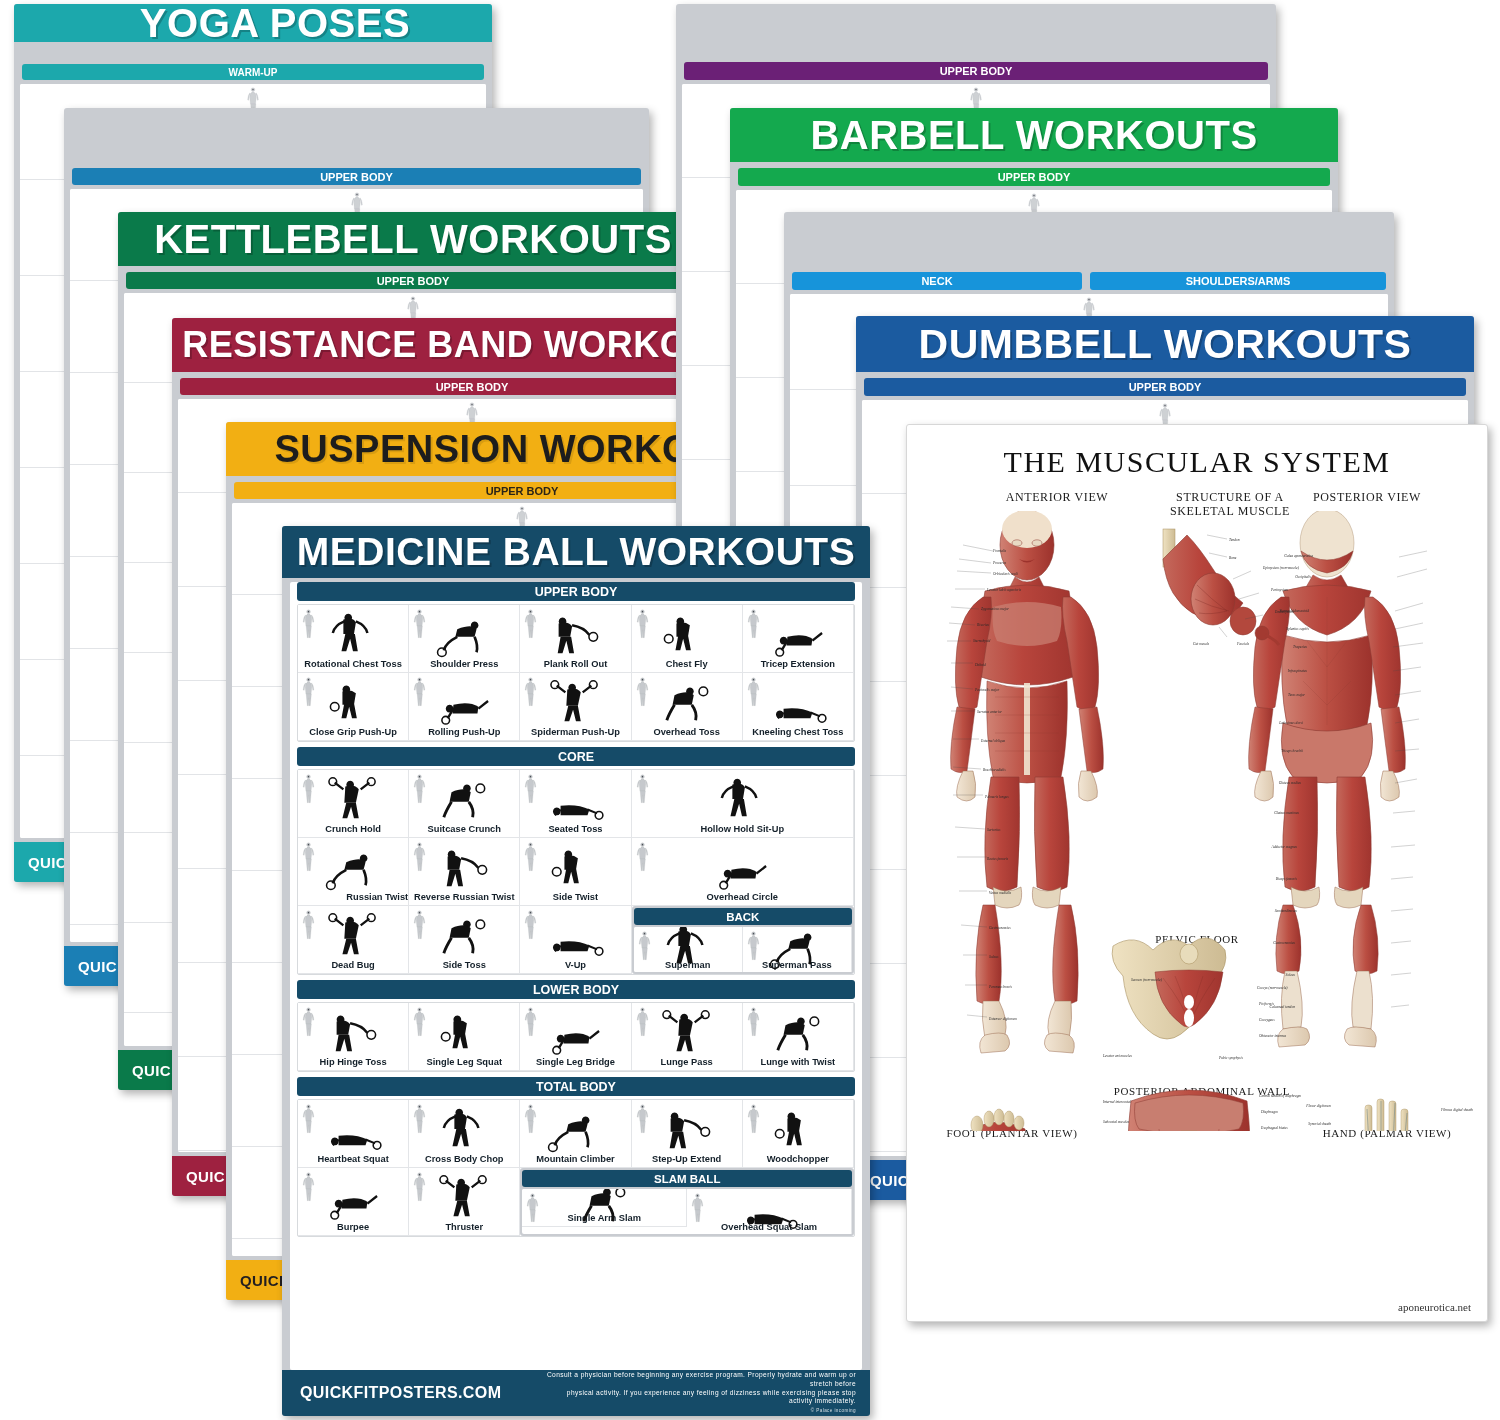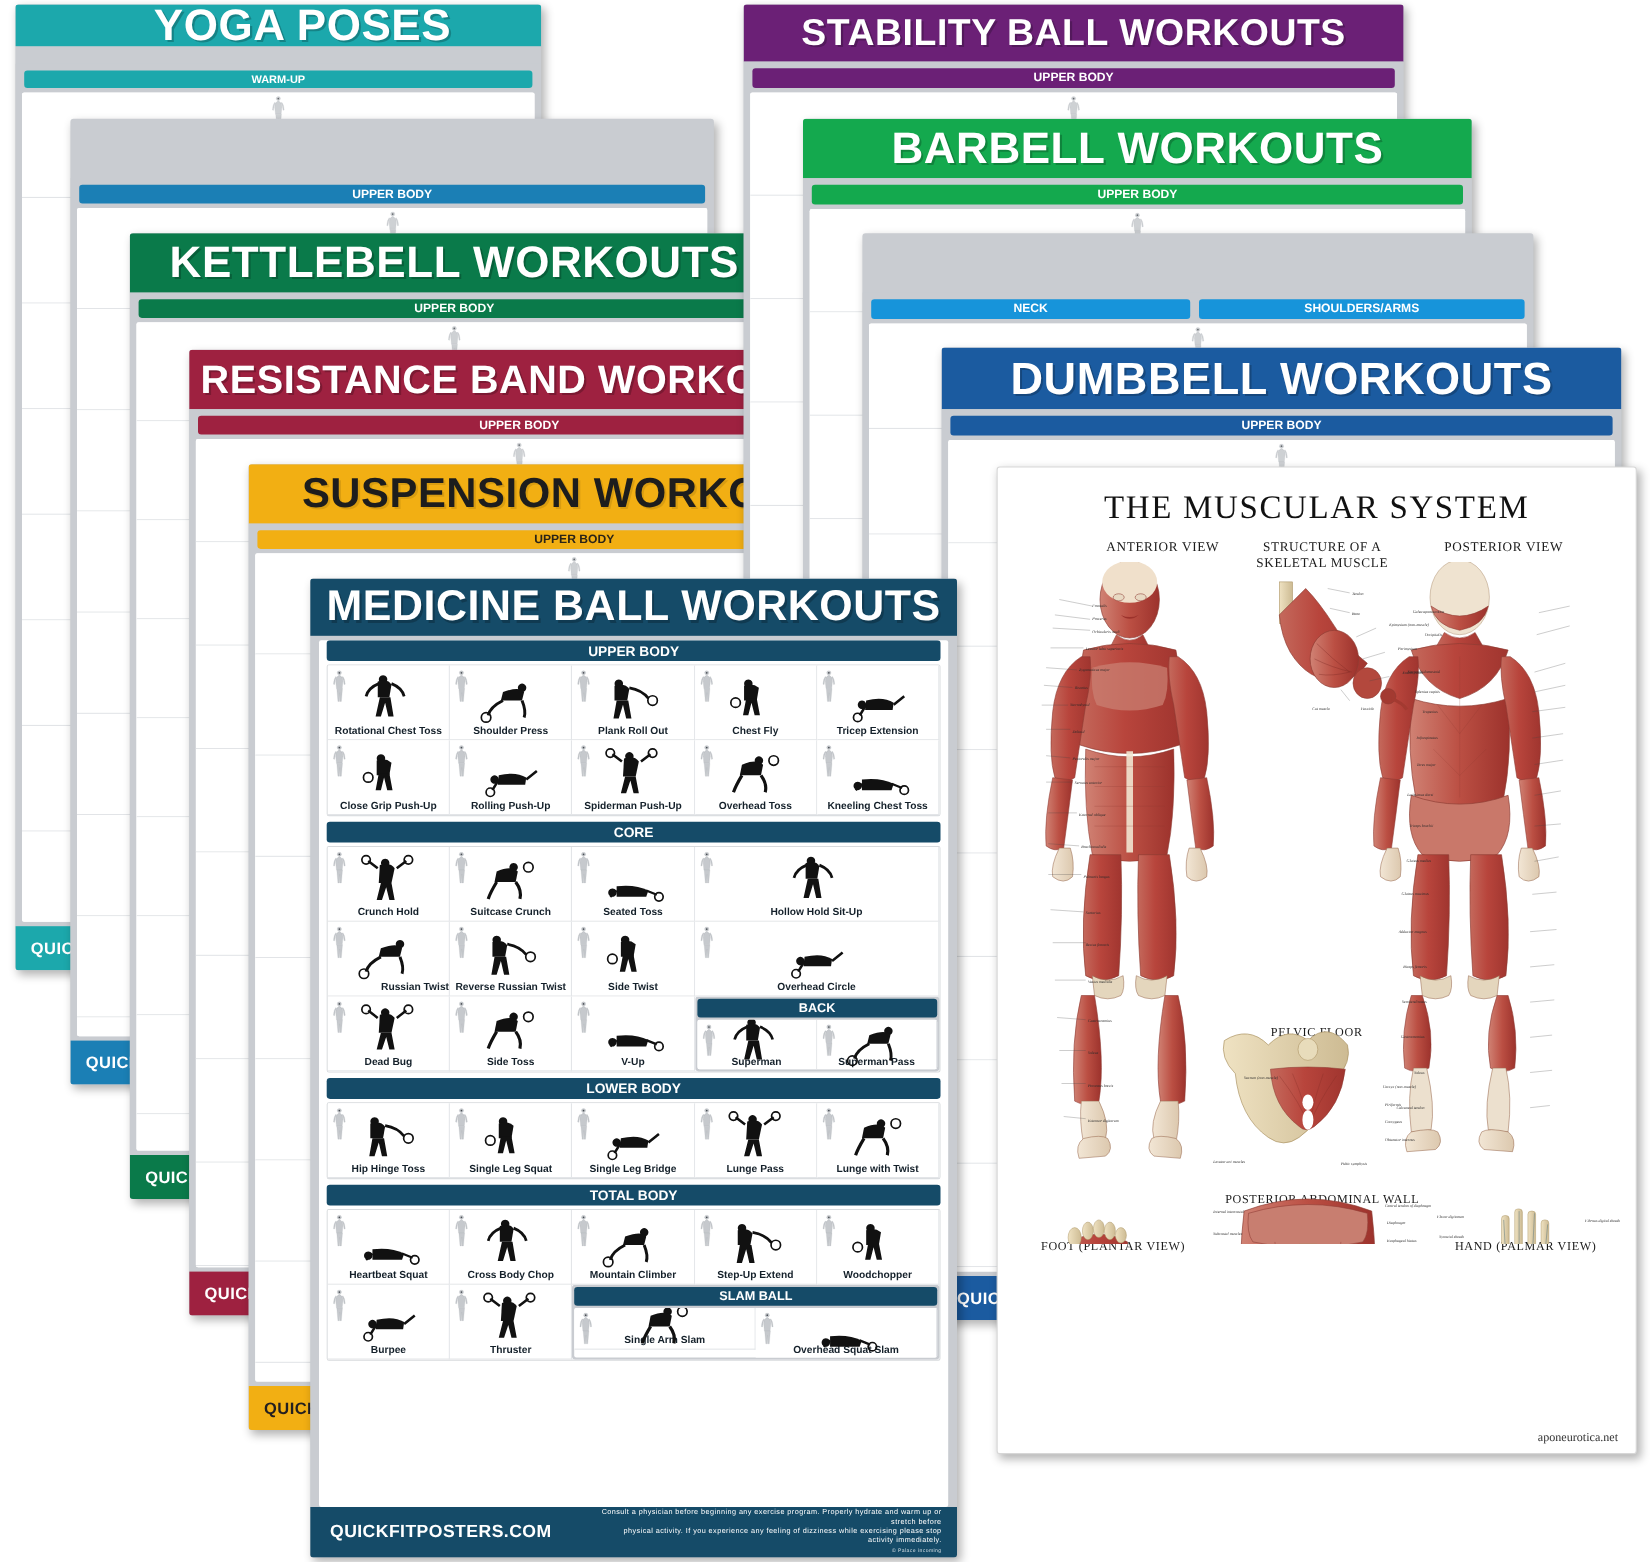--- a/index.html
+++ b/index.html
@@ -1213,21 +1213,20 @@
   </svg>
             </span>
 
              </div>
         </div>
     </div>
     <div class="foot dark" style="height:40px;font-size:15px;background:#f2af13;">QUICKFITPOSTERS.COM</div>
   </div>
 
   <div class="poster" id="p-stab" style="left:676px;top:4px;width:600px;height:884px;z-index:20;">
-    <div class="title" style="height:52px;font-size:34px;background:#6b2076;">STABILITY BALL WORKOUTS</div>
     <div class="body" style="top:52px;height:832px;">
       <div class="band" style="position:absolute;left:8px;right:8px;top:6px;height:18px;font-size:11px;background:#6b2076;">UPPER BODY</div>
       <div class="sliver-cells" id="stab-cells" style="top:28px;bottom:44px;">
           <div class="sliver-cell" style="height:94px;">
                <span class="fig" style="top:3px;">
               <svg class="stick" width="14" height="30" viewBox="0 0 20 46">
     <g fill="#c6c9cd" stroke="#aeb2b7" stroke-width=".3">
       <circle cx="10" cy="4" r="3"></circle>
       <path d="M10 7 q5 2 5 9 l-1 10 -8 0 -1 -10 q0 -7 5 -9z"></path>
       <path d="M5.2 9 q-3 3 -3.4 11 l1.6 .4 q.8 -8 3 -10z"></path>
@@ -3151,21 +3150,21 @@
         <span>physical activity. If you experience any feeling of dizziness while exercising please stop activity immediately.</span><br>
         <span style="font-size:4.6px;opacity:.8">© Palace incoming</span>
       </span>
     </div>
   </div>
 
   <div class="poster" id="muscular" style="left:906px;top:424px;width:580px;height:896px;background:#fff;">
     <div class="ms-title" style="top:20px;font-size:30px;">THE MUSCULAR SYSTEM</div>
 
     <div class="ms-sub" style="left:40px;top:66px;width:220px;font-size:12px;">ANTERIOR VIEW</div>
-    <div class="ms-sub" style="left:210px;top:66px;width:170px;font-size:12px;">
+    <div class="ms-sub" style="left:238px;top:66px;width:170px;font-size:12px;">
       <span>STRUCTURE OF A</span><br>
       <span>SKELETAL MUSCLE</span>
     </div>
     <div class="ms-sub" style="left:350px;top:66px;width:220px;font-size:12px;">POSTERIOR VIEW</div>
     <div class="ms-sub" style="left:180px;top:508px;width:220px;font-size:11px;">PELVIC FLOOR</div>
     <div class="ms-sub" style="left:150px;top:660px;width:290px;font-size:11px;">POSTERIOR ABDOMINAL WALL</div>
     <div class="ms-sub" style="left:10px;top:702px;width:190px;font-size:11px;">FOOT (PLANTAR VIEW)</div>
     <div class="ms-sub" style="left:390px;top:702px;width:180px;font-size:11px;">HAND (PALMAR VIEW)</div>
 
     <svg class="ms-art" style="left:0;top:86px;" width="580" height="620" viewBox="0 0 580 620">

